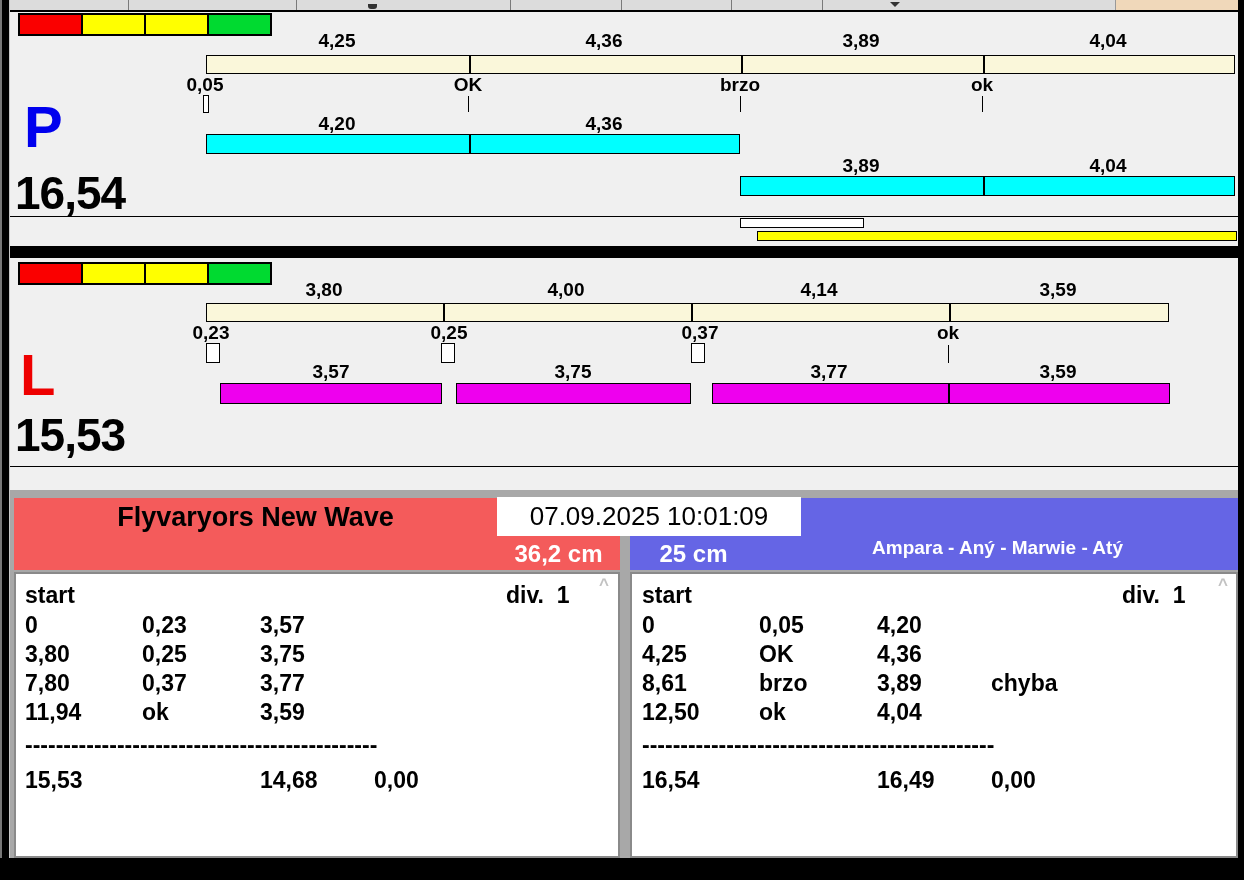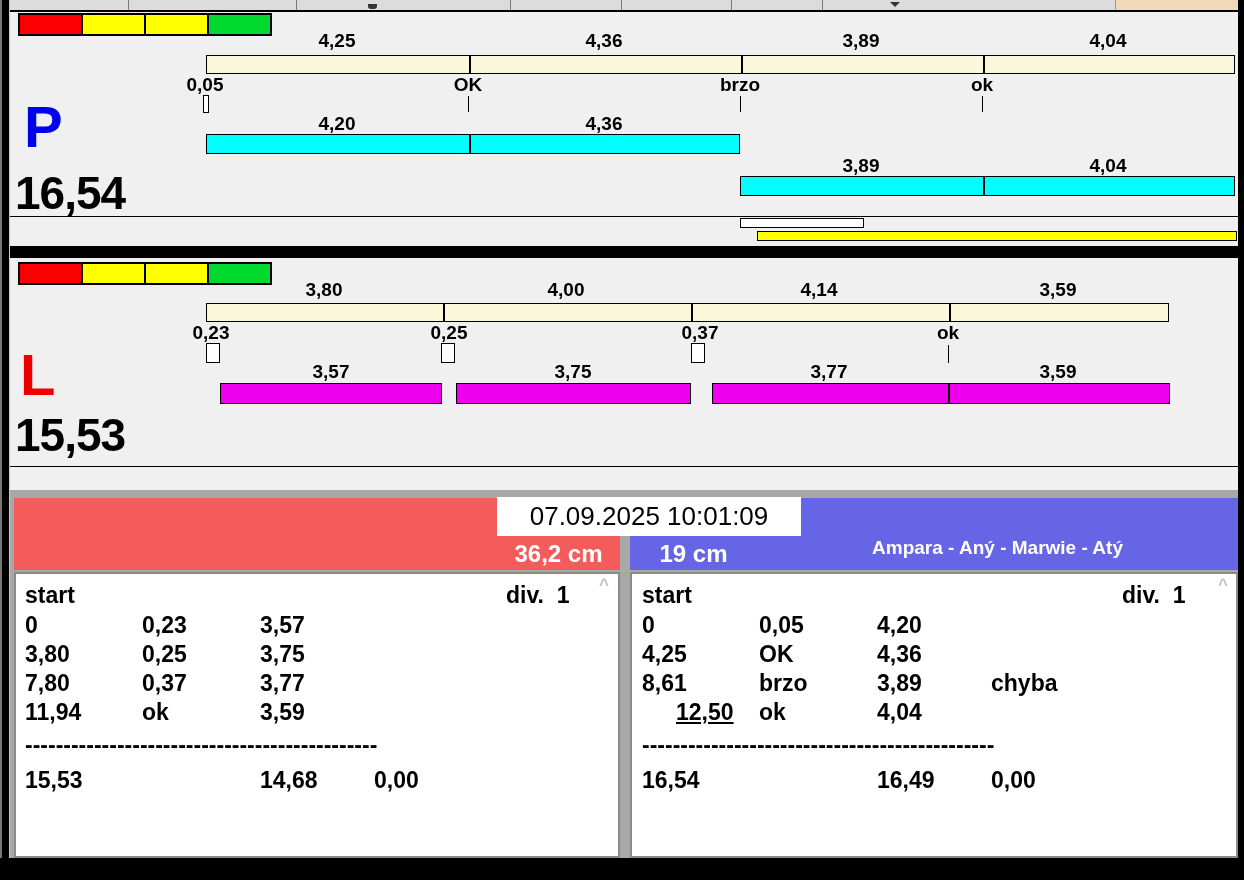--- a/index.html
+++ b/index.html
@@ -144,23 +144,24 @@
   <span class="abs bigletter" style="left:20px;top:347px;color:#ee0000;">L</span>
   <span class="abs bigtotal" style="left:15px;top:412px;">15,53</span>
 
   <div class="abs" style="left:10px;top:466px;width:1228px;height:1px;background:#000;"></div>
 
   <div class="abs" style="left:10px;top:490px;width:1228px;height:370px;background:#a8a8a8;"></div>
 
   <div class="abs" style="left:14px;top:498px;width:606px;height:72px;background:#f45b5b;"></div>
   <div class="abs" style="left:630px;top:498px;width:608px;height:72px;background:#6565e5;"></div>
 
+  <div class="abs hdr-title" style="left:14px;top:501px;width:483px;">Flyvaryors New Wave</div>
   <div class="abs hdr-height" style="left:497px;top:540px;width:123px;">36,2 cm</div>
 
-  <div class="abs hdr-height" style="left:630px;top:540px;width:127px;">19 cm</div>
+  <div class="abs hdr-height" style="left:630px;top:540px;width:127px;">25 cm</div>
   <div class="abs hdr-sub" style="left:757px;top:536px;width:481px;">Ampara - Aný - Marwie - Atý</div>
 
   <div class="abs" style="left:497px;top:497px;width:304px;height:39px;background:#fff;font-size:26px;line-height:39px;text-align:center;white-space:nowrap;">07.09.2025 10:01:09</div>
 
   <div class="tbl" style="left:14px;top:572px;"></div>
   <span class="abs trow" style="left:25px;top:580px;">start</span>
   <span class="abs trow" style="left:506px;top:580px;">div.  1</span>
   <span class="scrollup" style="left:599px;top:578px;">^</span>
 
   <span class="abs trow" style="left:25px;top:610px;">0</span>
@@ -202,21 +203,21 @@
   <span class="abs trow" style="left:642px;top:639px;">4,25</span>
   <span class="abs trow" style="left:759px;top:639px;">OK</span>
   <span class="abs trow" style="left:877px;top:639px;">4,36</span>
   <span class="abs trow" style="left:991px;top:639px;"></span>
 
   <span class="abs trow" style="left:642px;top:668px;">8,61</span>
   <span class="abs trow" style="left:759px;top:668px;">brzo</span>
   <span class="abs trow" style="left:877px;top:668px;">3,89</span>
   <span class="abs trow" style="left:991px;top:668px;">chyba</span>
 
-  <span class="abs trow" style="left:676px;top:697px;text-decoration:underline;">12,50</span>
+  <span class="abs trow" style="left:642px;top:697px;">12,50</span>
   <span class="abs trow" style="left:759px;top:697px;">ok</span>
   <span class="abs trow" style="left:877px;top:697px;">4,04</span>
   <span class="abs trow" style="left:991px;top:697px;"></span>
 
   <span class="abs trow" style="left:642px;top:730px;">----------------------------------------------</span>
 
   <span class="abs trow" style="left:642px;top:765px;">16,54</span>
   <span class="abs trow" style="left:877px;top:765px;">16,49</span>
   <span class="abs trow" style="left:991px;top:765px;">0,00</span>
 

